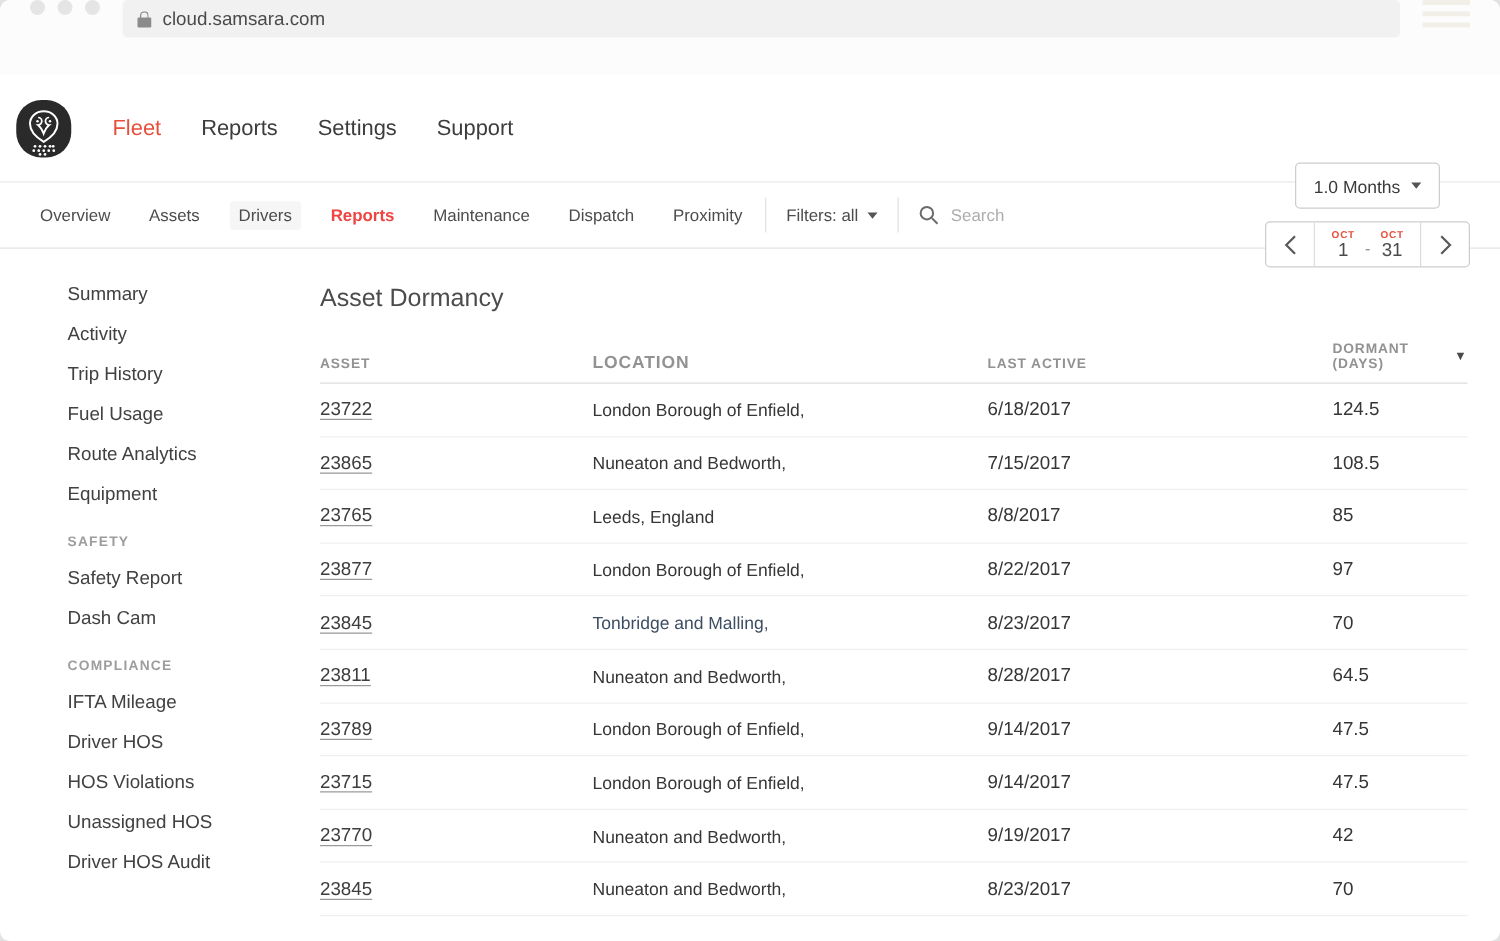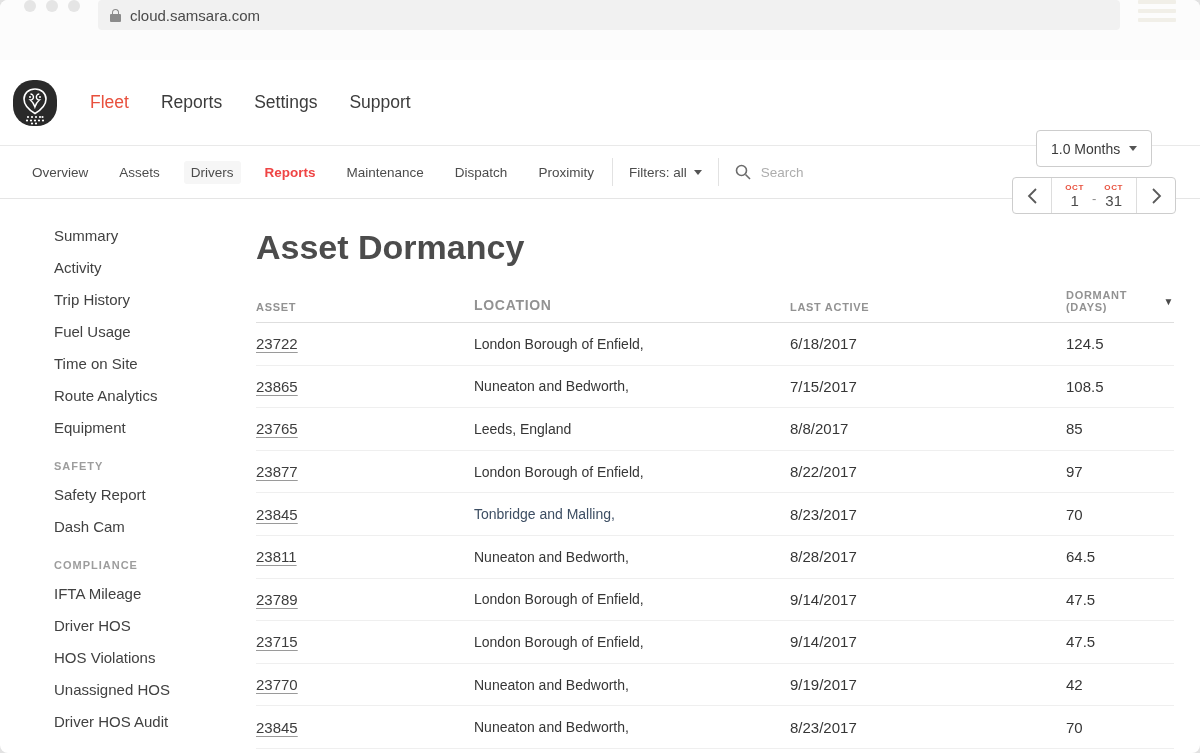--- a/index.html
+++ b/index.html
@@ -51,21 +51,21 @@
   .date-day { font-size:15px; color:#4b4b4b; }
   .range-dash { color:#8a8a8a; font-size:13px; margin-top:5px; }
 
   
   .content { display:flex; height:554px; }
   .sidebar { width:240px; padding:20px 0 0 54px; flex-shrink:0; }
   .side-item { font-size:15px; color:#414141; padding:7.5px 0; cursor:pointer; }
   .side-header { font-size:11px; font-weight:bold; letter-spacing:1px; color:#9d9d9d; padding:17px 0 6px 0; }
 
   .main { flex:1; padding:20px 26px 0 16px; }
-  .report-title { font-size:34px; color:#4c4c4c; font-weight:700; margin:9px 0 22px 0; }
+  .report-title { font-size:20px; color:#4c4c4c; font-weight:400; margin:9px 0 22px 0; }
   .thead { display:flex; font-size:11px; font-weight:bold; letter-spacing:0.7px; color:#929292; padding-bottom:9px; border-bottom:1px solid #dedede; align-items:flex-end; }
   .trow { display:flex; align-items:center; height:42.6px; border-bottom:1px solid #efefef; font-size:15px; color:#363636; }
   .col-asset { width:218px; }
   .col-location { width:316px; font-size:14px; }
   .col-last { width:276px; }
   .col-dormant { flex:1; display:flex; align-items:center; gap:6px; }
   .asset-link { color:#3d3d3d; text-decoration:underline; text-decoration-color:#9a9a9a; text-underline-offset:3px; cursor:pointer; }
   .loc-highlight { color:#3d4e63; }
   .sort-triangle { font-size:10px; color:#4a4a4a; margin-left:2px; }
 </style>
@@ -175,21 +175,20 @@
       </div>
     </div>
   </div>
 
   <div class="content">
     <div class="sidebar">
       <div class="side-item">Summary</div>
       <div class="side-item">Activity</div>
       <div class="side-item">Trip History</div>
       <div class="side-item">Fuel Usage</div>
-      <div class="side-item">Time on Site</div>
       <div class="side-item">Route Analytics</div>
       <div class="side-item">Equipment</div>
       <div class="side-header">SAFETY</div>
       <div class="side-item">Safety Report</div>
       <div class="side-item">Dash Cam</div>
       <div class="side-header">COMPLIANCE</div>
       <div class="side-item">IFTA Mileage</div>
       <div class="side-item">Driver HOS</div>
       <div class="side-item">HOS Violations</div>
       <div class="side-item">Unassigned HOS</div>

